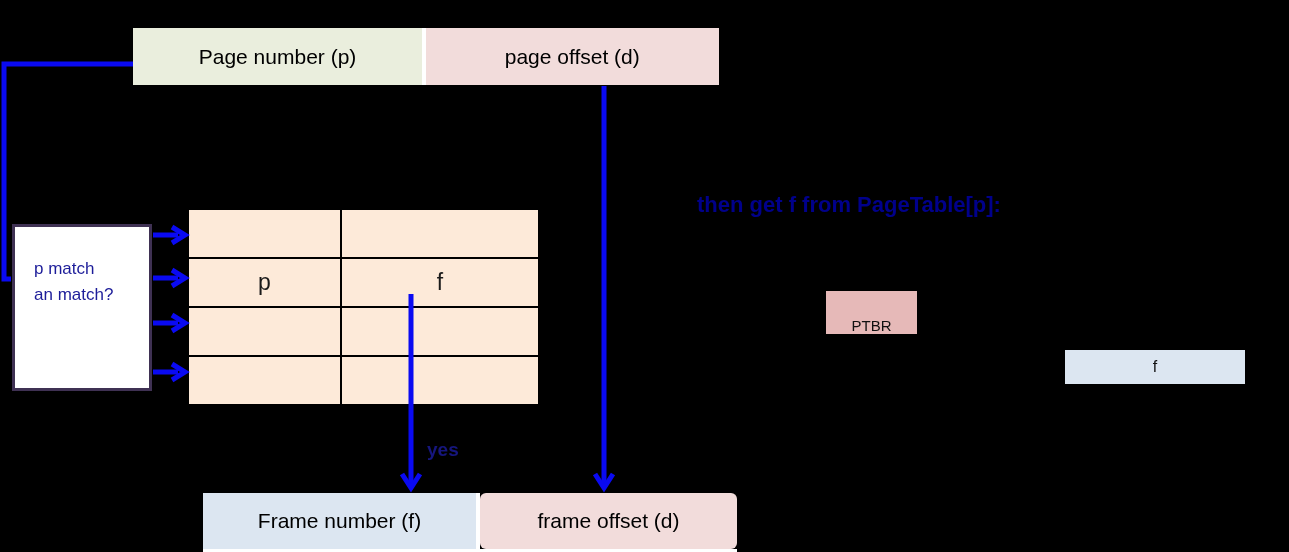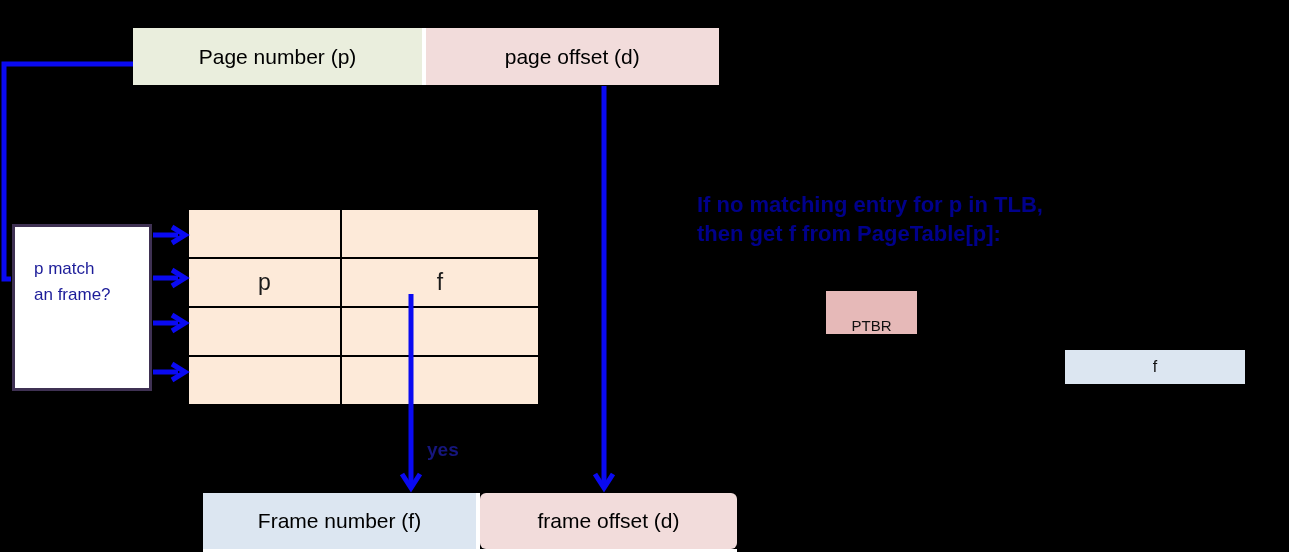--- a/index.html
+++ b/index.html
@@ -132,21 +132,21 @@
     </div>
     <div class="seg seg-divider"></div>
     <div class="seg seg-page-offset">
       <span>page offset (d)</span>
     </div>
   </div>
 
   <div class="abs match-box">
     <div class="q">
       <span>p match</span><br>
-      <span>an frame?</span>
+      <span>an match?</span>
     </div>
   </div>
 
   <table class="tlb">
     <tbody>
       <tr>
         <td class="col-p"></td>
         <td class="col-f"></td>
       </tr>
       <tr>
@@ -158,21 +158,20 @@
         <td class="col-f"></td>
       </tr>
       <tr>
         <td class="col-p"></td>
         <td class="col-f"></td>
       </tr>
     </tbody>
   </table>
 
   <div class="abs miss-note">
-    <span>If no matching entry for p in TLB,</span>
     <span>then get f from PageTable[p]:</span>
   </div>
 
   <div class="abs ptbr-box">
     <span>PTBR</span>
   </div>
 
   <div class="abs frame-value-box">
     <span>f</span>
   </div>

